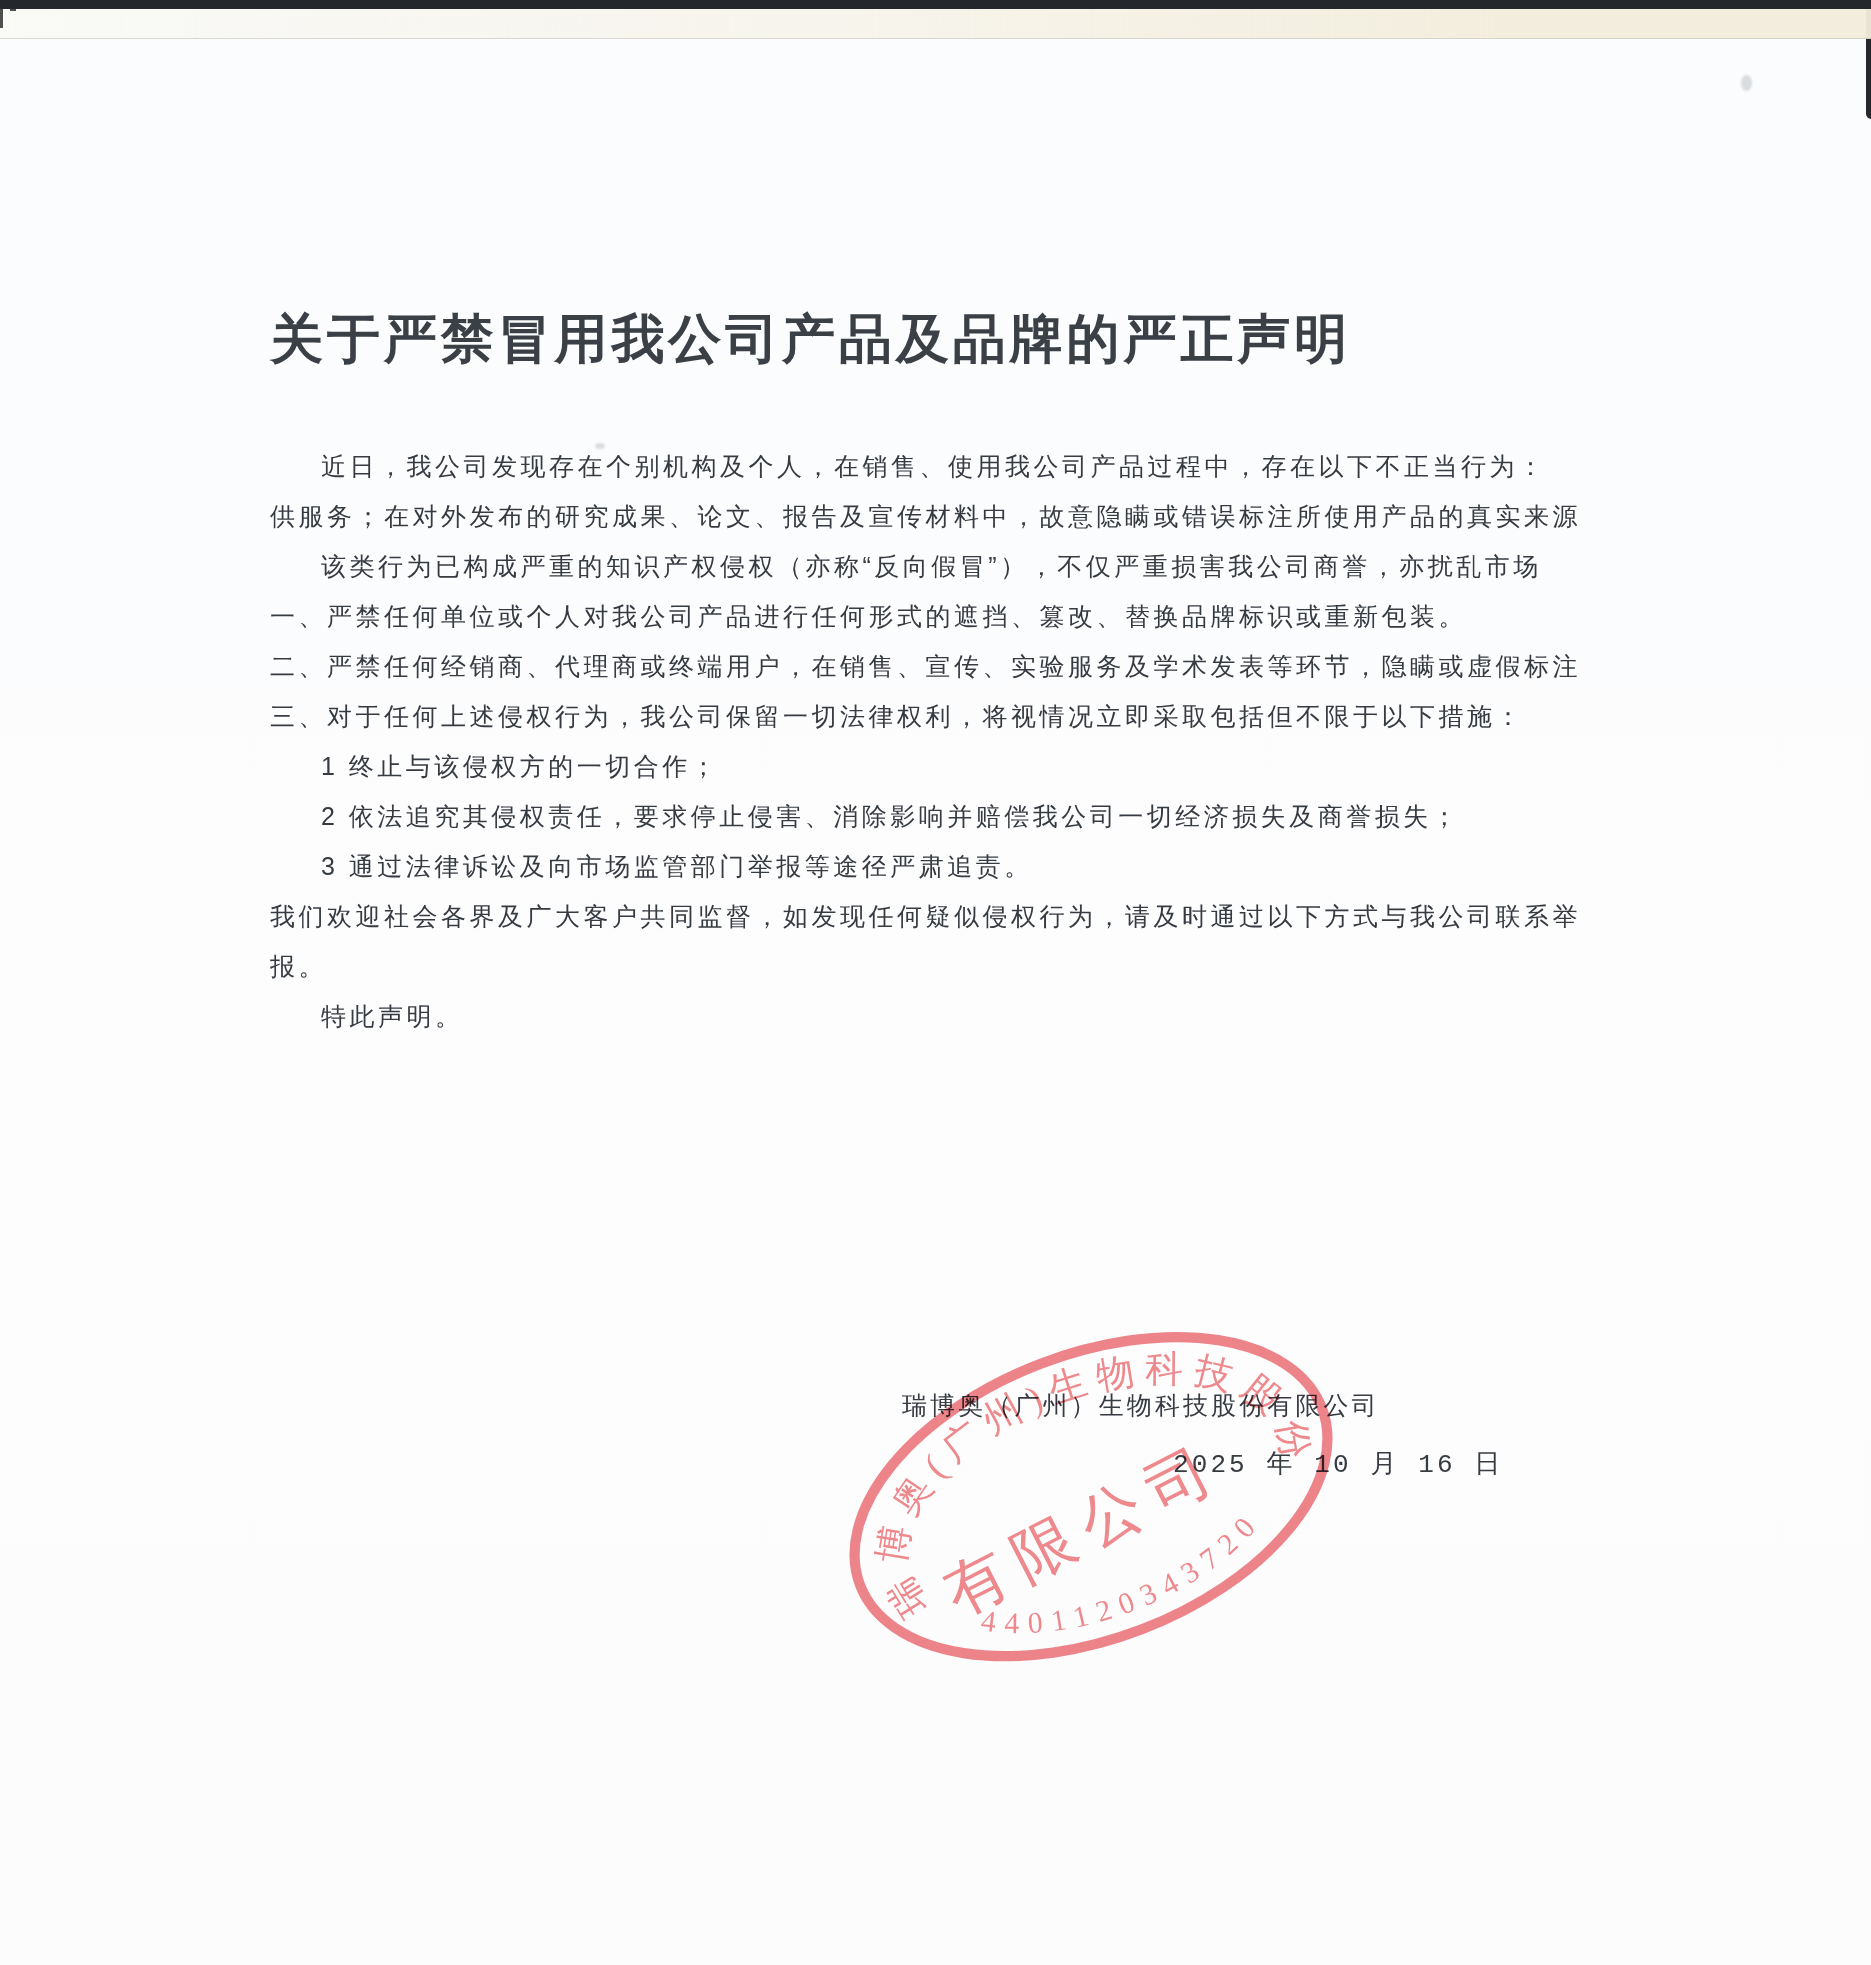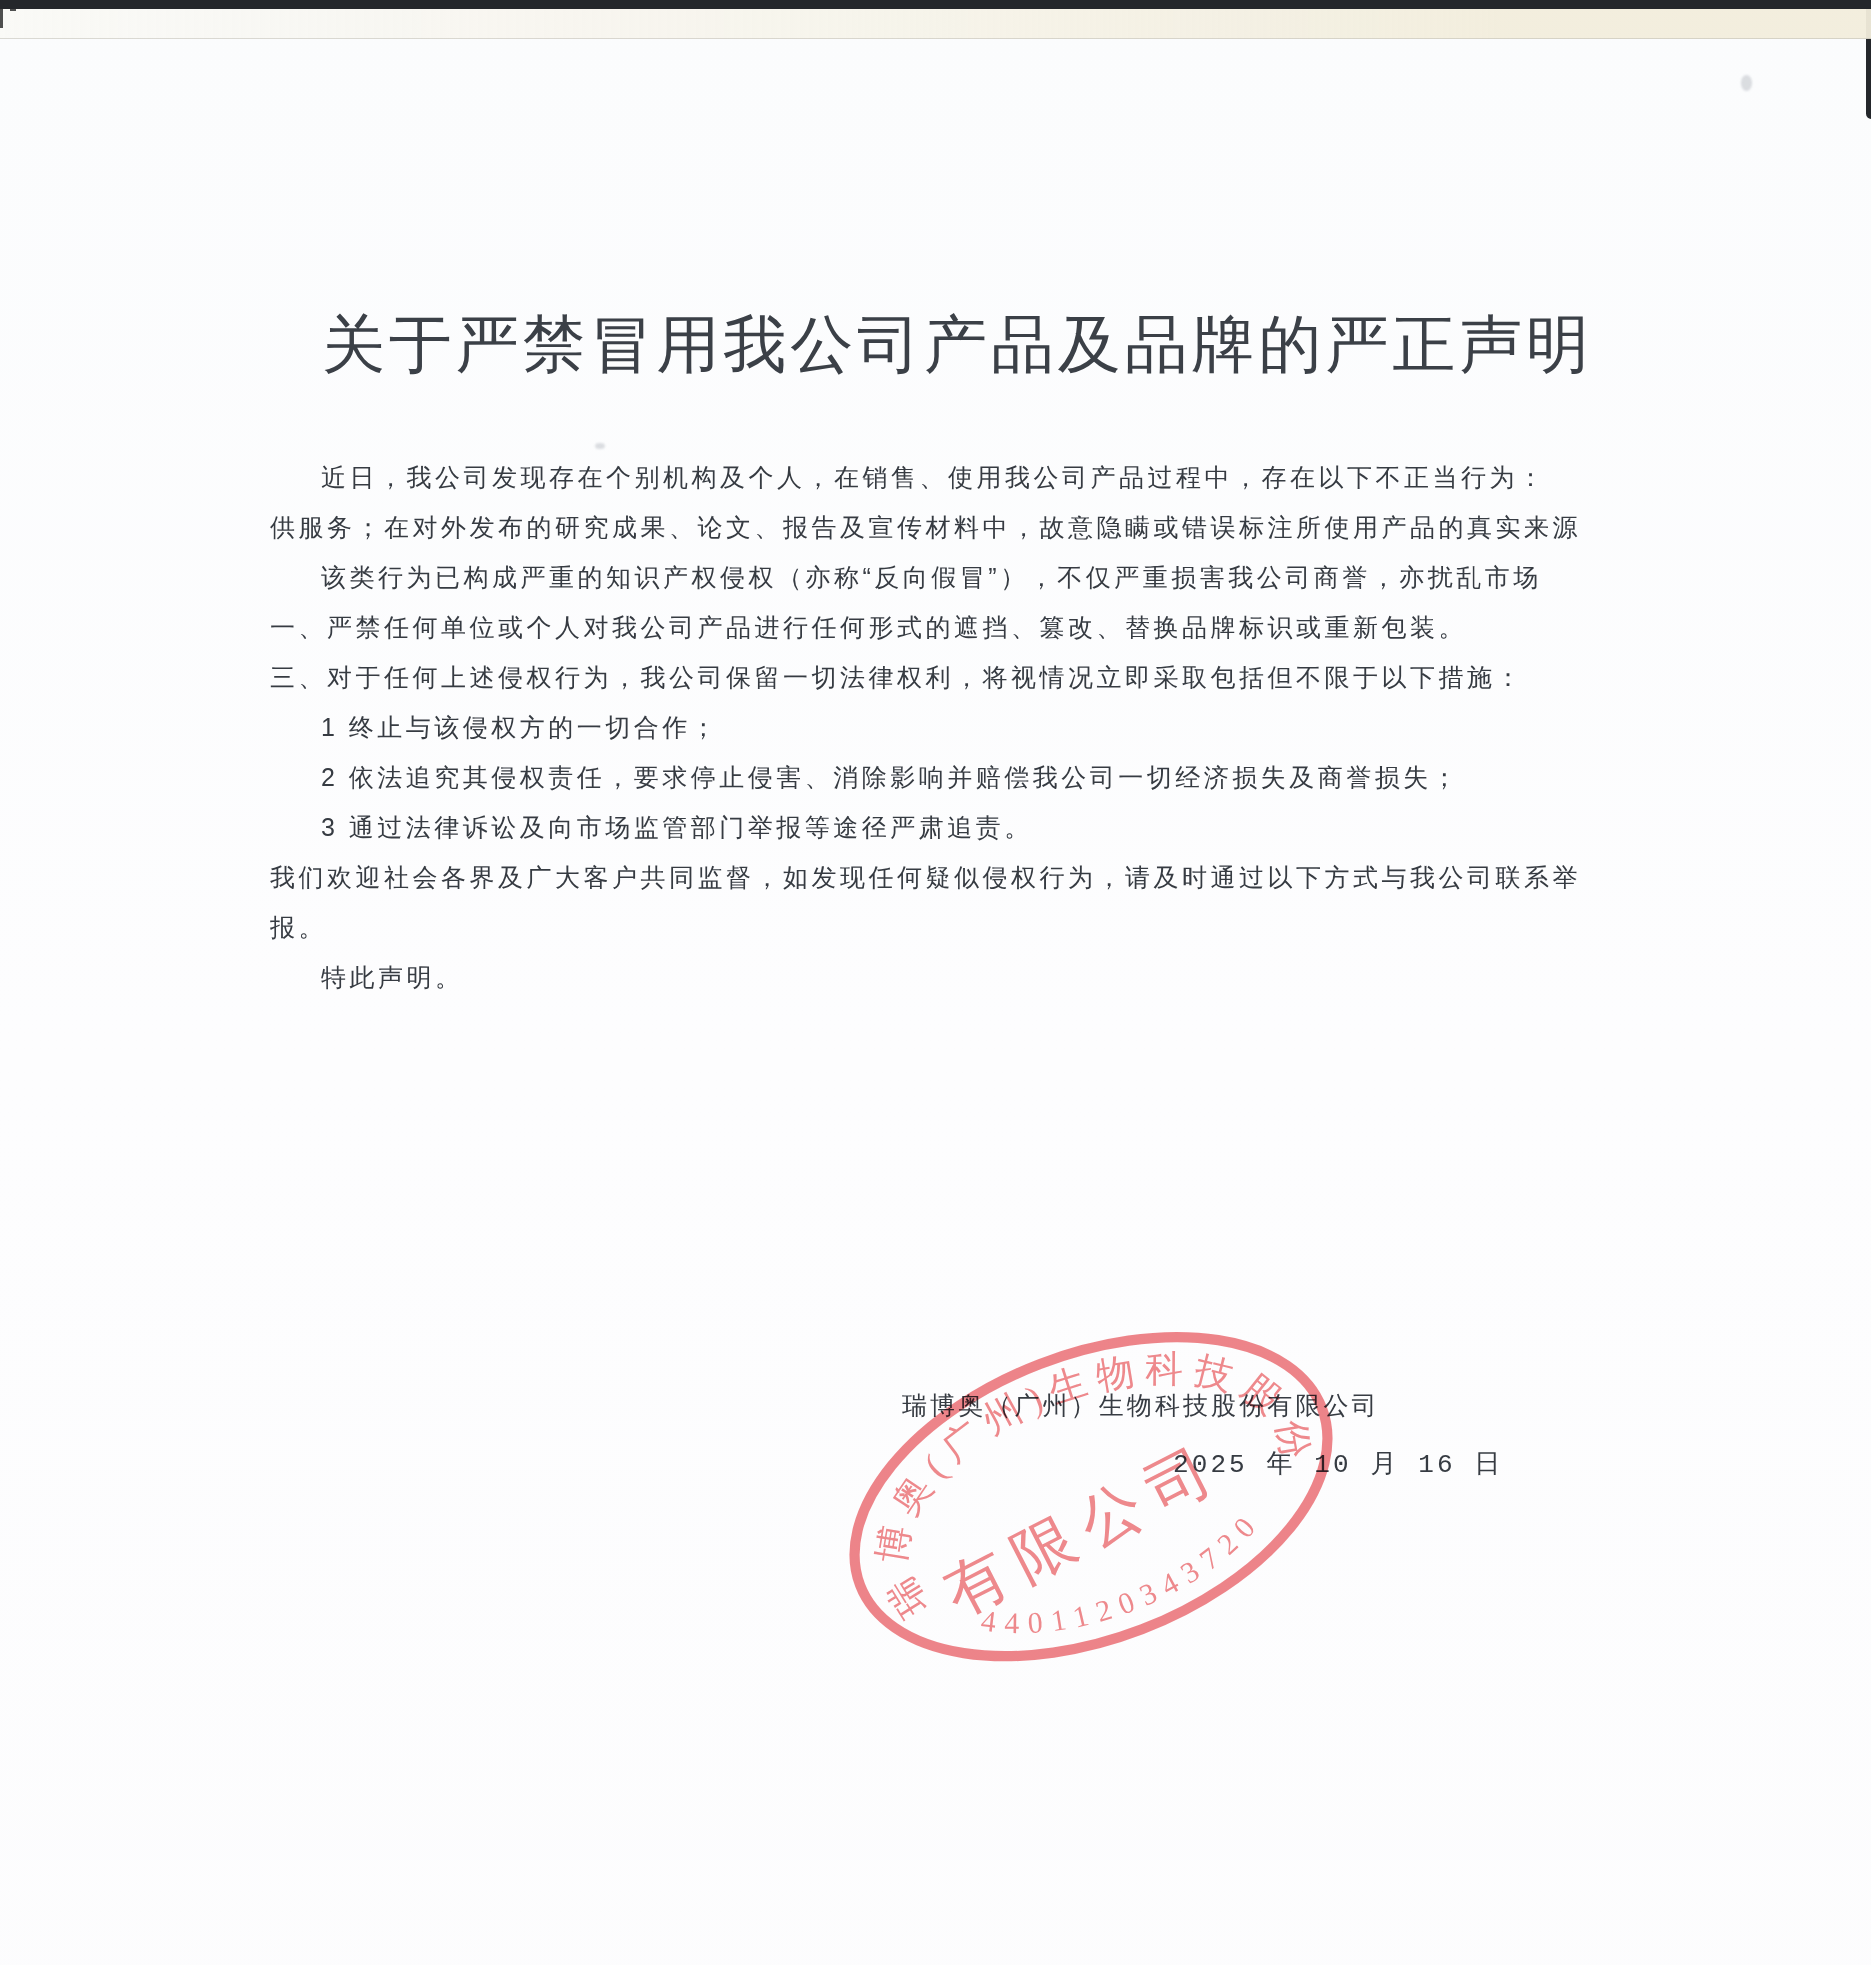--- a/index.html
+++ b/index.html
@@ -51,23 +51,23 @@
     filter: blur(1.2px);
   }
   
   .content {
     position: absolute;
     left: 270px;
     top: 310px;
     width: 1323px;
   }
   .doc-title {
-    text-align: right;
-    font-size: 63px;
-    font-weight: 400;
+    text-align: left;
+    font-size: 53px;
+    font-weight: 700;
     letter-spacing: 3.9px;
     color: #3b4047;
     line-height: 1.1;
     margin: 0 0 73px 0;
     white-space: nowrap;
   }
   .line {
     font-size: 25px;
     letter-spacing: 3.5px;
     line-height: 50px;
@@ -122,20 +122,21 @@
   <div class="scan-strip-cream"></div>
   <div class="scan-speckle" style="left:595px; top:443px; width:10.2px; height:6.3px;"></div>
   <div class="scan-speckle" style="left:1741px; top:75px; width:11px; height:15.7px;"></div>
 
   <div class="content">
     <div class="doc-title">关于严禁冒用我公司产品及品牌的严正声明</div>
     <div class="line ind">近日，我公司发现存在个别机构及个人，在销售、使用我公司产品过程中，存在以下不正当行为：</div>
     <div class="line">供服务；在对外发布的研究成果、论文、报告及宣传材料中，故意隐瞒或错误标注所使用产品的真实来源</div>
     <div class="line ind">该类行为已构成严重的知识产权侵权（亦称“反向假冒”），不仅严重损害我公司商誉，亦扰乱市场</div>
     <div class="line">一、严禁任何单位或个人对我公司产品进行任何形式的遮挡、篡改、替换品牌标识或重新包装。</div>
+    <div class="line">二、严禁任何经销商、代理商或终端用户，在销售、宣传、实验服务及学术发表等环节，隐瞒或虚假标注</div>
     <div class="line">三、对于任何上述侵权行为，我公司保留一切法律权利，将视情况立即采取包括但不限于以下措施：</div>
     <div class="line ind">1  终止与该侵权方的一切合作；</div>
     <div class="line ind">2  依法追究其侵权责任，要求停止侵害、消除影响并赔偿我公司一切经济损失及商誉损失；</div>
     <div class="line ind">3  通过法律诉讼及向市场监管部门举报等途径严肃追责。</div>
     <div class="line">我们欢迎社会各界及广大客户共同监督，如发现任何疑似侵权行为，请及时通过以下方式与我公司联系举</div>
     <div class="line">报。</div>
     <div class="line ind">特此声明。</div>
   </div>
 
   <div class="sig-company">瑞博奥（广州）生物科技股份有限公司</div>

